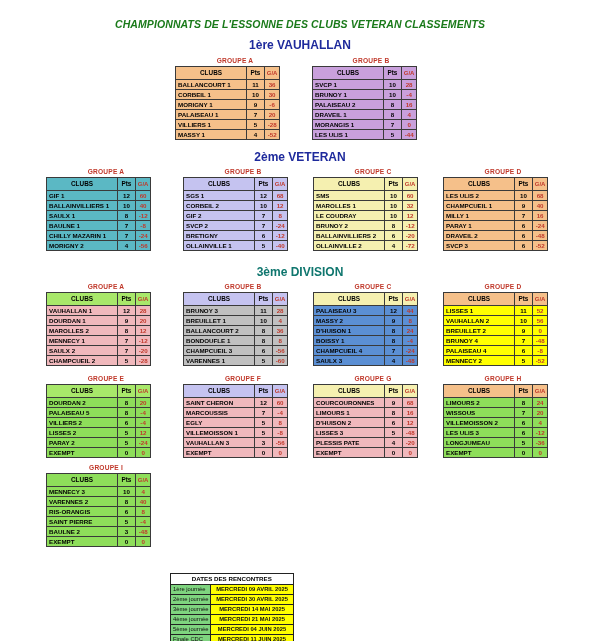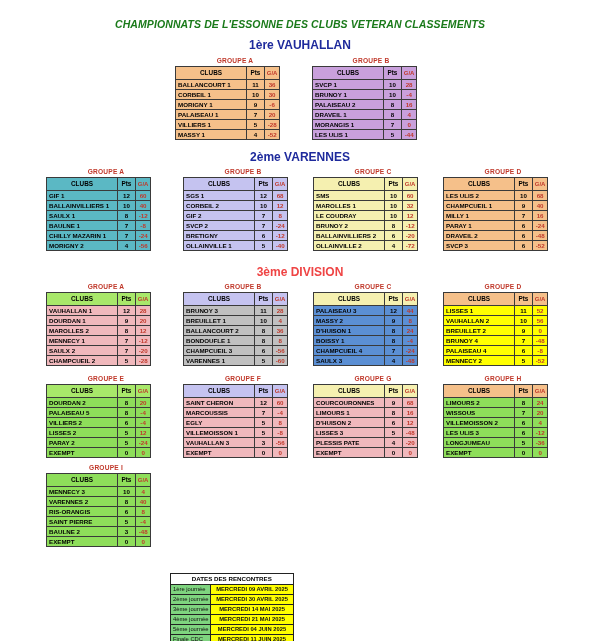--- a/index.html
+++ b/index.html
@@ -17,21 +17,21 @@
     position:absolute;top:18px;left:0;width:600px;
     text-align:center;
     font-size:10.5px;font-weight:bold;font-style:italic;
     color:#1a7a1a;
     letter-spacing:0.1px;
   }
   .div-title{
     position:absolute;width:600px;left:0;text-align:center;
     font-size:12px;font-weight:bold;color:#1e2a9c;
   }
-  .div-title.green{color:#ef4444;}
+  .div-title.green{color:#0f766e;}
 
   .grp{position:absolute;}
   .grp-label{
     text-align:center;
     font-size:6.6px;font-weight:bold;color:#c0392b;
     letter-spacing:0.2px;
     margin-bottom:2px;
   }
   table.std{
     border-collapse:collapse;
@@ -169,21 +169,21 @@
           </tr>
           <tr>
             <td class="club" style="background:#c9a0dc">LES ULIS 1</td>
             <td class="pts" style="background:#c9a0dc">5</td>
             <td class="ga" style="background:#c9a0dc">-44</td>
           </tr>
         </tbody>
       </table>
     </div>
 
-  <div class="div-title" style="top:150px;">2ème VARENNES</div>
+  <div class="div-title" style="top:150px;">2ème VETERAN</div>
   <div class="grp" id="g-2-0" style="left:46px;top:168px;width:120px;">
       <div class="grp-label">GROUPE A</div>
       <table class="std">
         <colgroup>
           <col style="width:68%">
           <col style="width:17%">
           <col style="width:15%">
         </colgroup>
         <tbody>
           <tr>

